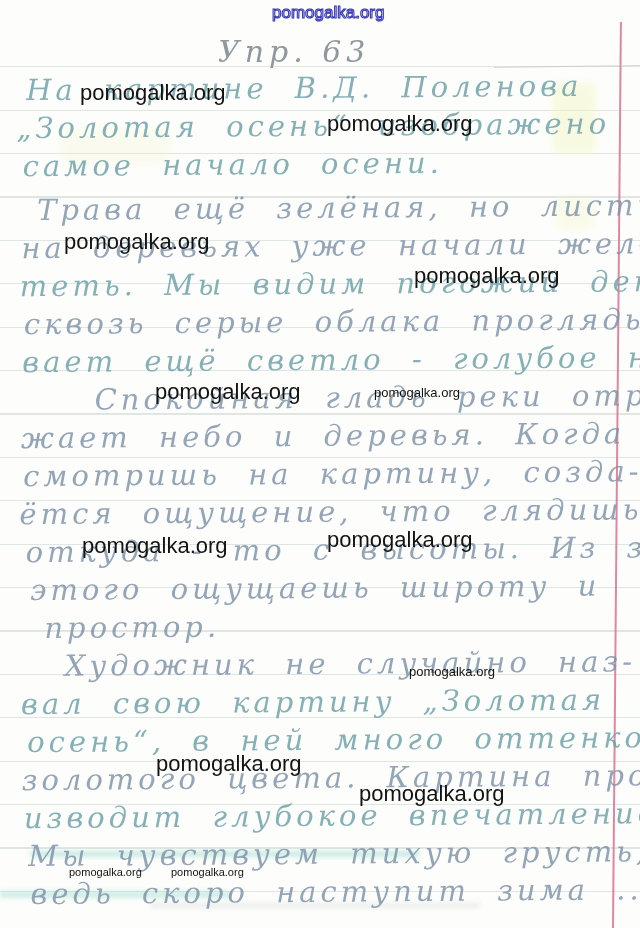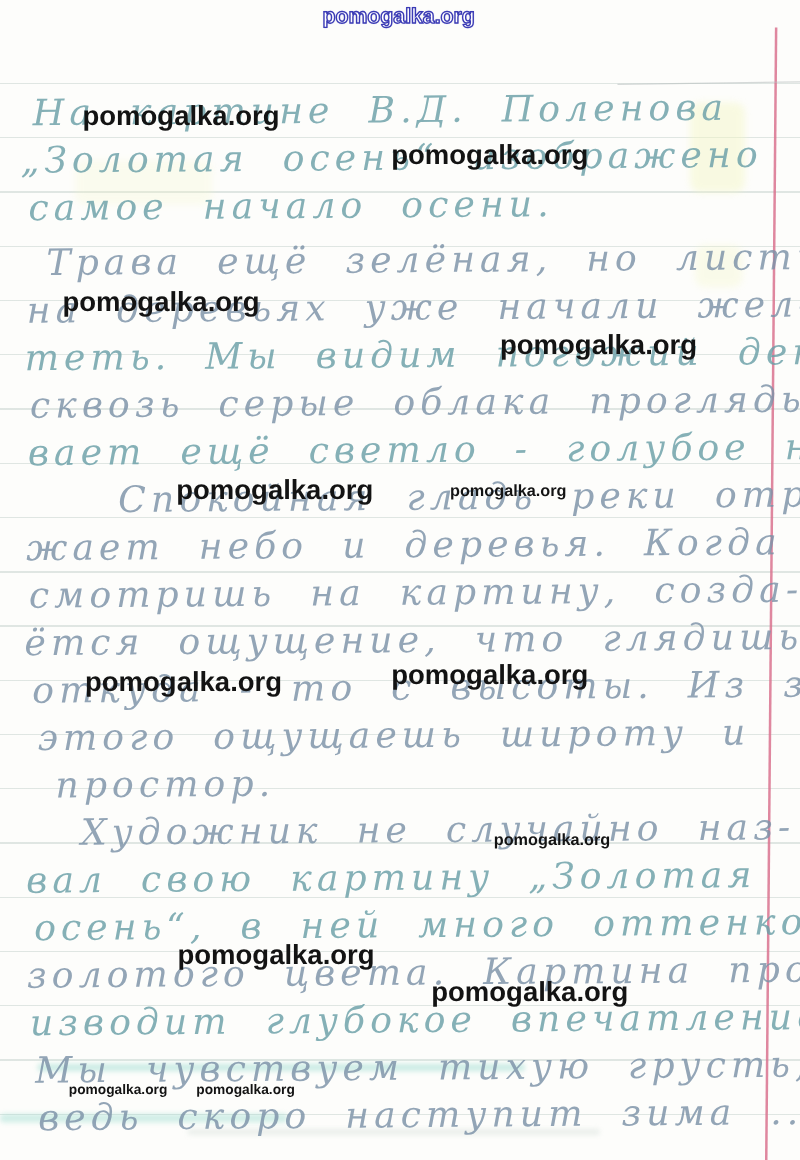--- a/index.html
+++ b/index.html
@@ -51,22 +51,22 @@
     letter-spacing:4px;word-spacing:14px;
     opacity:.82;
   }
   .ink-blue{color:var(--ink_blue,#7c92a8);}
   .ink-teal{color:var(--ink_teal,#6ba0a8);}
   .p-gap{margin-top:6px;}
 
   
   .wm{
     position:absolute;font-family:"Liberation Sans", sans-serif;
-    font-weight:bold;color:var(--watermark_black,#111);
-    white-space:nowrap;line-height:1;
+    font-weight:normal;color:var(--watermark_black,#111);
+    white-space:nowrap;line-height:1;margin-left:14px;
   }
   .wm-lg{font-size:22px;}
   .wm-sm{font-size:13px;}
   .wm-xs{font-size:11px;}
   .wm-outline{
     font-size:17px;color:#ffffff;
     -webkit-text-stroke:1.1px var(--watermark_outline_blue,#3b3bb5);
     text-shadow:0 0 1px var(--watermark_outline_blue,#3b3bb5);
   }
 </style>
@@ -79,20 +79,21 @@
 
   <div class="patch patch-yellow" style="left:552px;top:82px;width:44px;height:72px;opacity:.45;"></div>
   <div class="patch patch-yellow" style="left:60px;top:128px;width:110px;height:36px;opacity:.22;"></div>
   <div class="patch patch-yellow" style="left:556px;top:196px;width:38px;height:34px;opacity:.3;"></div>
   <div class="patch patch-teal" style="left:30px;top:851px;width:390px;height:6px;opacity:.45;"></div>
   <div class="patch patch-teal" style="left:0px;top:891px;width:230px;height:7px;opacity:.4;"></div>
   <div class="patch patch-gray" style="left:150px;top:903px;width:330px;height:5px;opacity:.35;"></div>
 
   <div class="margin-line"></div>
 
+  <div class="heading">Упр. 63</div>
   <div class="pencil-line"></div>
 
   <div class="handwriting">
     <div class="line ink-teal" style="padding-left:26px;">На картине В.Д. Поленова</div>
     <div class="line ink-teal" style="padding-left:16px;">„Золотая осень“ изображено</div>
     <div class="line ink-teal" style="padding-left:22px;">самое начало осени.</div>
     <div class="line ink-blue p-gap" style="padding-left:36px;">Трава ещё зелёная, но листья</div>
     <div class="line ink-blue" style="padding-left:20px;">на деревьях уже начали жел-</div>
     <div class="line ink-teal" style="padding-left:18px;">теть. Мы видим погожий день,</div>
     <div class="line ink-blue" style="padding-left:22px;">сквозь серые облака прогляды-</div>

